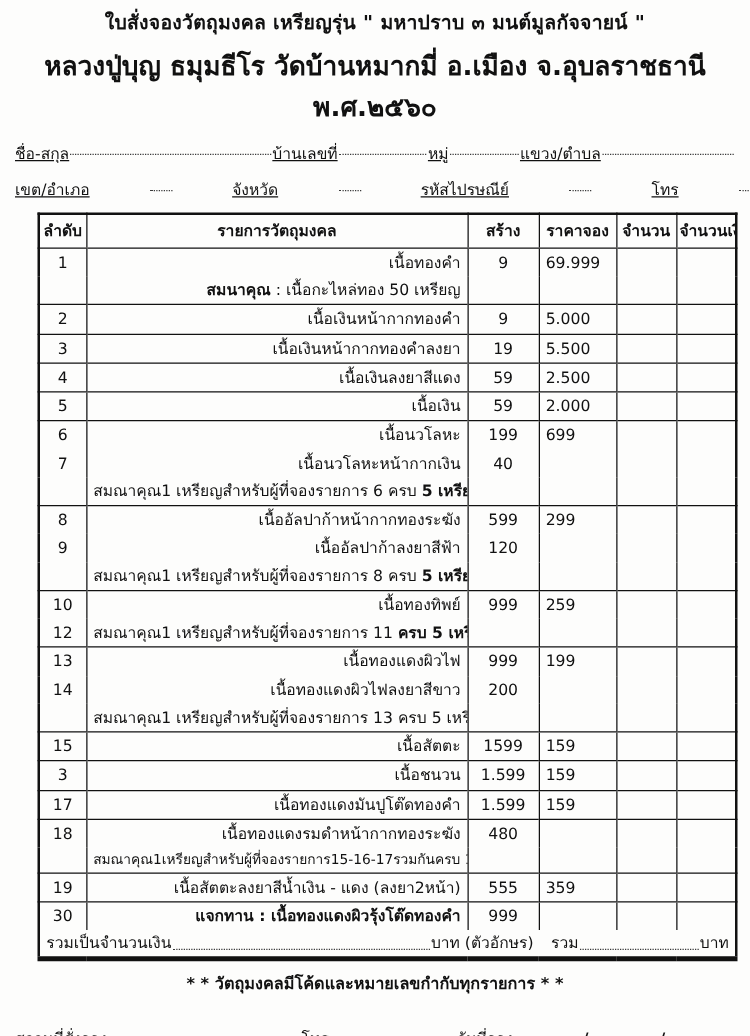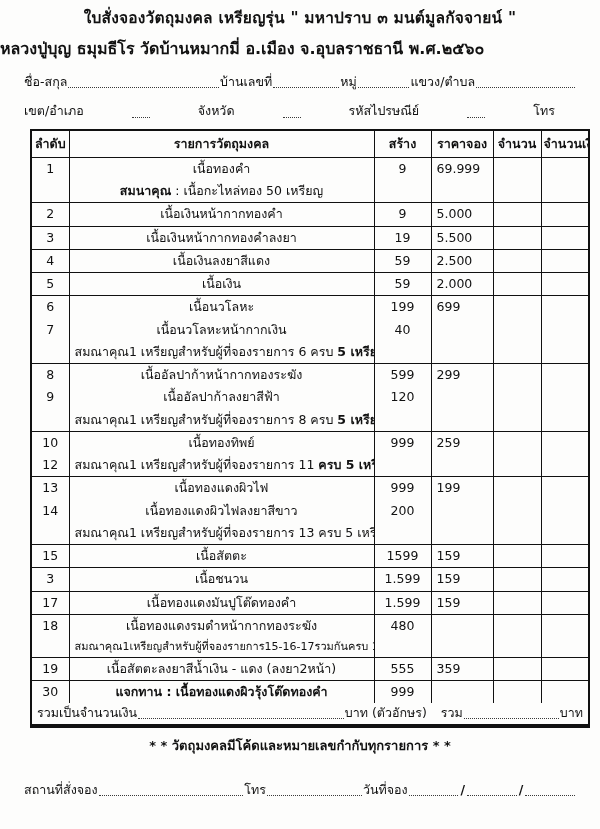--- a/index.html
+++ b/index.html
@@ -18,31 +18,33 @@
     position: relative;
     padding-top: 5px;
   }
   .title1 {
     text-align: center;
     font-weight: bold;
     font-size: 15.5px;
     letter-spacing: 0.2px;
   }
   .title2 {
+    text-align: center;
     font-weight: bold;
-    font-size: 16px;
+    font-size: 21px;
     margin-top: 6px;
   }
   
   .fieldline {
     display: flex;
-    align-items: flex-end;
+    align-items: center;
     font-size: 12.5px;
-    margin: 0 24px;
+    margin: 0 12px;
     white-space: nowrap;
+    text-decoration: underline;
   }
   .fieldline.first { margin-top: 13px; }
   .fieldline.second { margin-top: 13px; gap: 47px; }
   .lbl { flex: 0 0 auto; line-height: 1.3; }
   .dots {
     flex-grow: 1;
     border-bottom: 1.6px dotted #3a3a3a;
     height: 3px;
     margin: 0 1px 2px 1px;
     min-width: 18px;
@@ -75,21 +77,21 @@
   table.order th {
     font-weight: bold;
     text-align: center;
     border-bottom: 1.5px solid #111;
     padding: 3px 2px;
   }
   table.order td { border-top: none; }
   table.order tr.sep td { border-top: 1.5px solid #111; }
   table.order tr.small td { font-size: 11px; }
   .c-no  { text-align: center; }
-  .c-desc{ text-align: center; }
+  .c-desc{ text-align: right; }
   .c-made{ text-align: center; }
   .c-price{ }
   tfoot td { border-top: 1.5px solid #111; }
   .sumline { display: flex; align-items: flex-end; font-size: 12.5px; white-space: nowrap; padding: 1px 0; }
   .sumline .dots { margin-bottom: 3px; }
   .sum-gap { flex: 0 0 14px; }
   .note {
     text-align: center;
     font-weight: bold;
     font-size: 13px;

